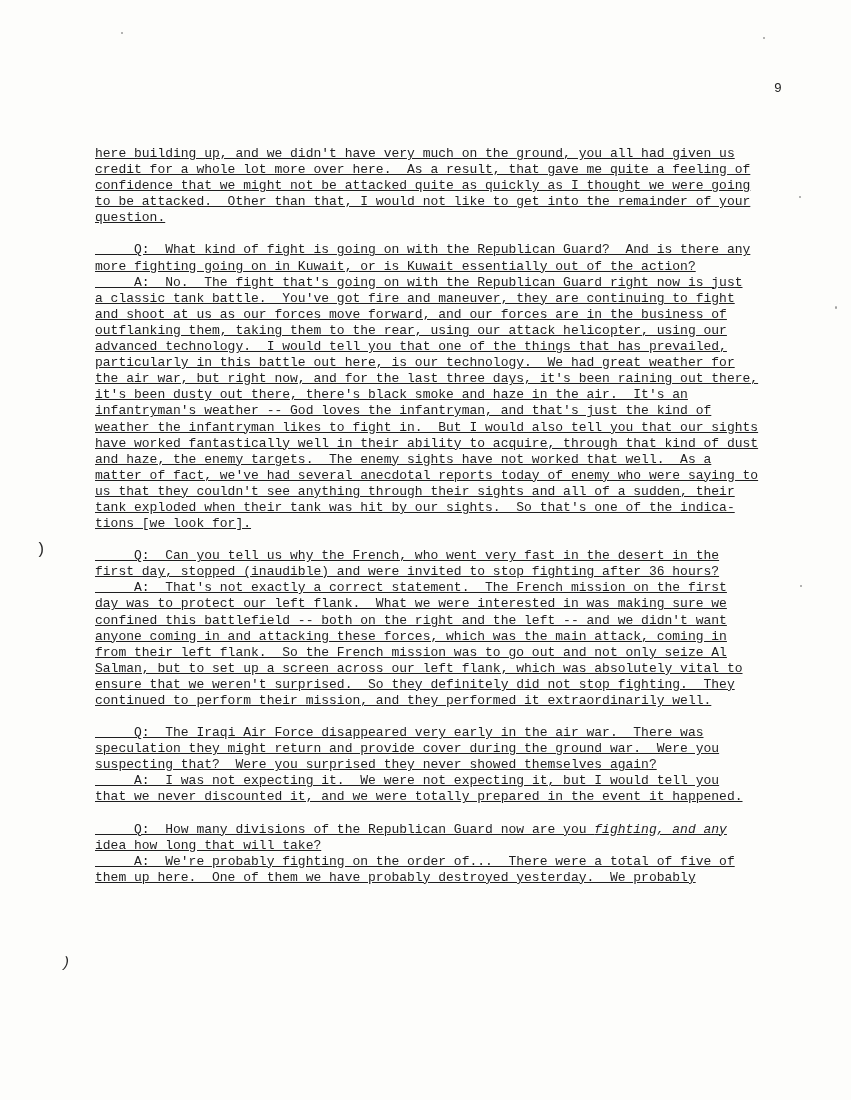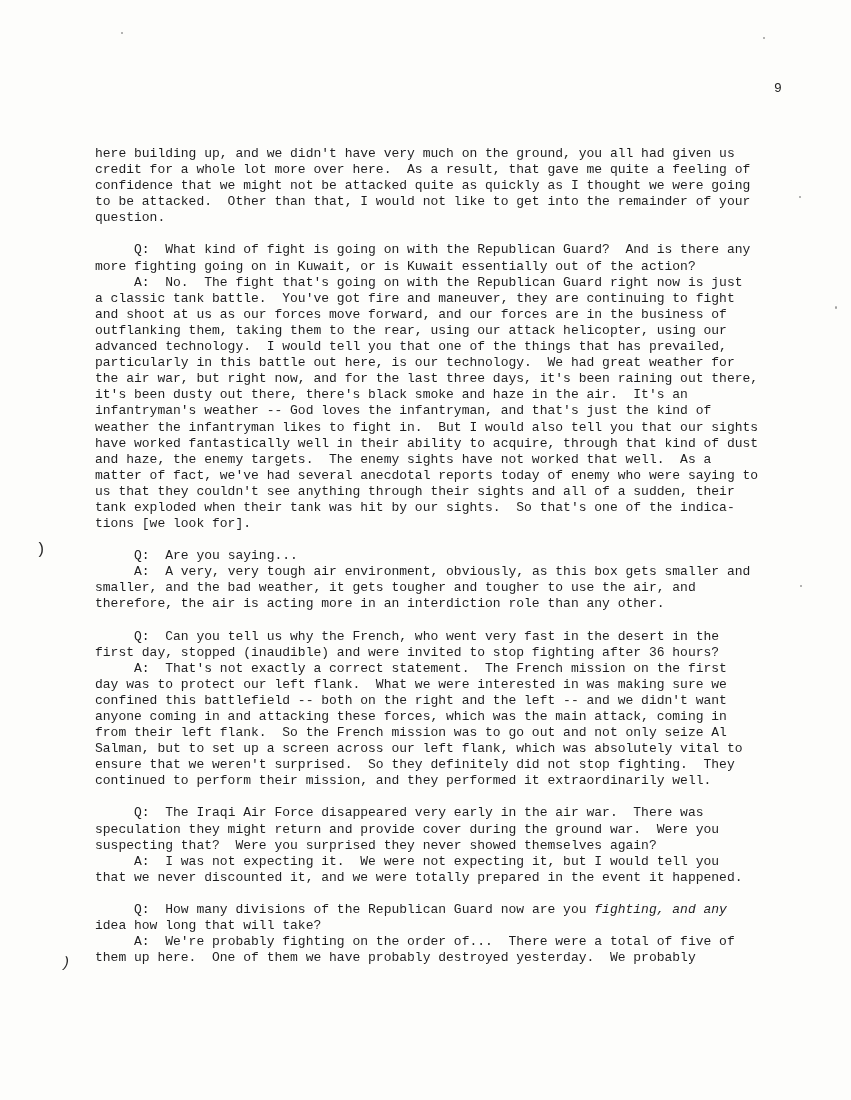--- a/index.html
+++ b/index.html
@@ -27,20 +27,21 @@
     left: 95px;
     top: 146px;
     width: 690px;
     font-size: 13px;
     line-height: 16.1px;
     color: #1e1e20;
   }
   .doc-body p {
     white-space: pre-wrap;
     margin: 0 0 16px 0;
+    text-decoration: underline;
   }
   .doc-body p:last-child { margin-bottom: 17px; }
   .italic { font-style: italic; }
   .margin-mark {
     position: absolute;
     font-size: 16px;
     color: #2a2a2a;
   }
   .mm1 { left: 36px; top: 541px; }
   .mm2 { left: 61px; top: 955px; transform: skewX(-14deg); font-size: 15px; }
@@ -87,24 +88,20 @@
 it's been dusty out there, there's black smoke and haze in the air.  It's an
 infantryman's weather -- God loves the infantryman, and that's just the kind of
 weather the infantryman likes to fight in.  But I would also tell you that our sights
 have worked fantastically well in their ability to acquire, through that kind of dust
 and haze, the enemy targets.  The enemy sights have not worked that well.  As a
 matter of fact, we've had several anecdotal reports today of enemy who were saying to
 us that they couldn't see anything through their sights and all of a sudden, their
 tank exploded when their tank was hit by our sights.  So that's one of the indica-
 tions [we look for].</p>
 
-    <p>     Q:  Are you saying...
-     A:  A very, very tough air environment, obviously, as this box gets smaller and
-smaller, and the bad weather, it gets tougher and tougher to use the air, and
-therefore, the air is acting more in an interdiction role than any other.</p>
 
     <p>     Q:  Can you tell us why the French, who went very fast in the desert in the
 first day, stopped (inaudible) and were invited to stop fighting after 36 hours?
      A:  That's not exactly a correct statement.  The French mission on the first
 day was to protect our left flank.  What we were interested in was making sure we
 confined this battlefield -- both on the right and the left -- and we didn't want
 anyone coming in and attacking these forces, which was the main attack, coming in
 from their left flank.  So the French mission was to go out and not only seize Al
 Salman, but to set up a screen across our left flank, which was absolutely vital to
 ensure that we weren't surprised.  So they definitely did not stop fighting.  They

